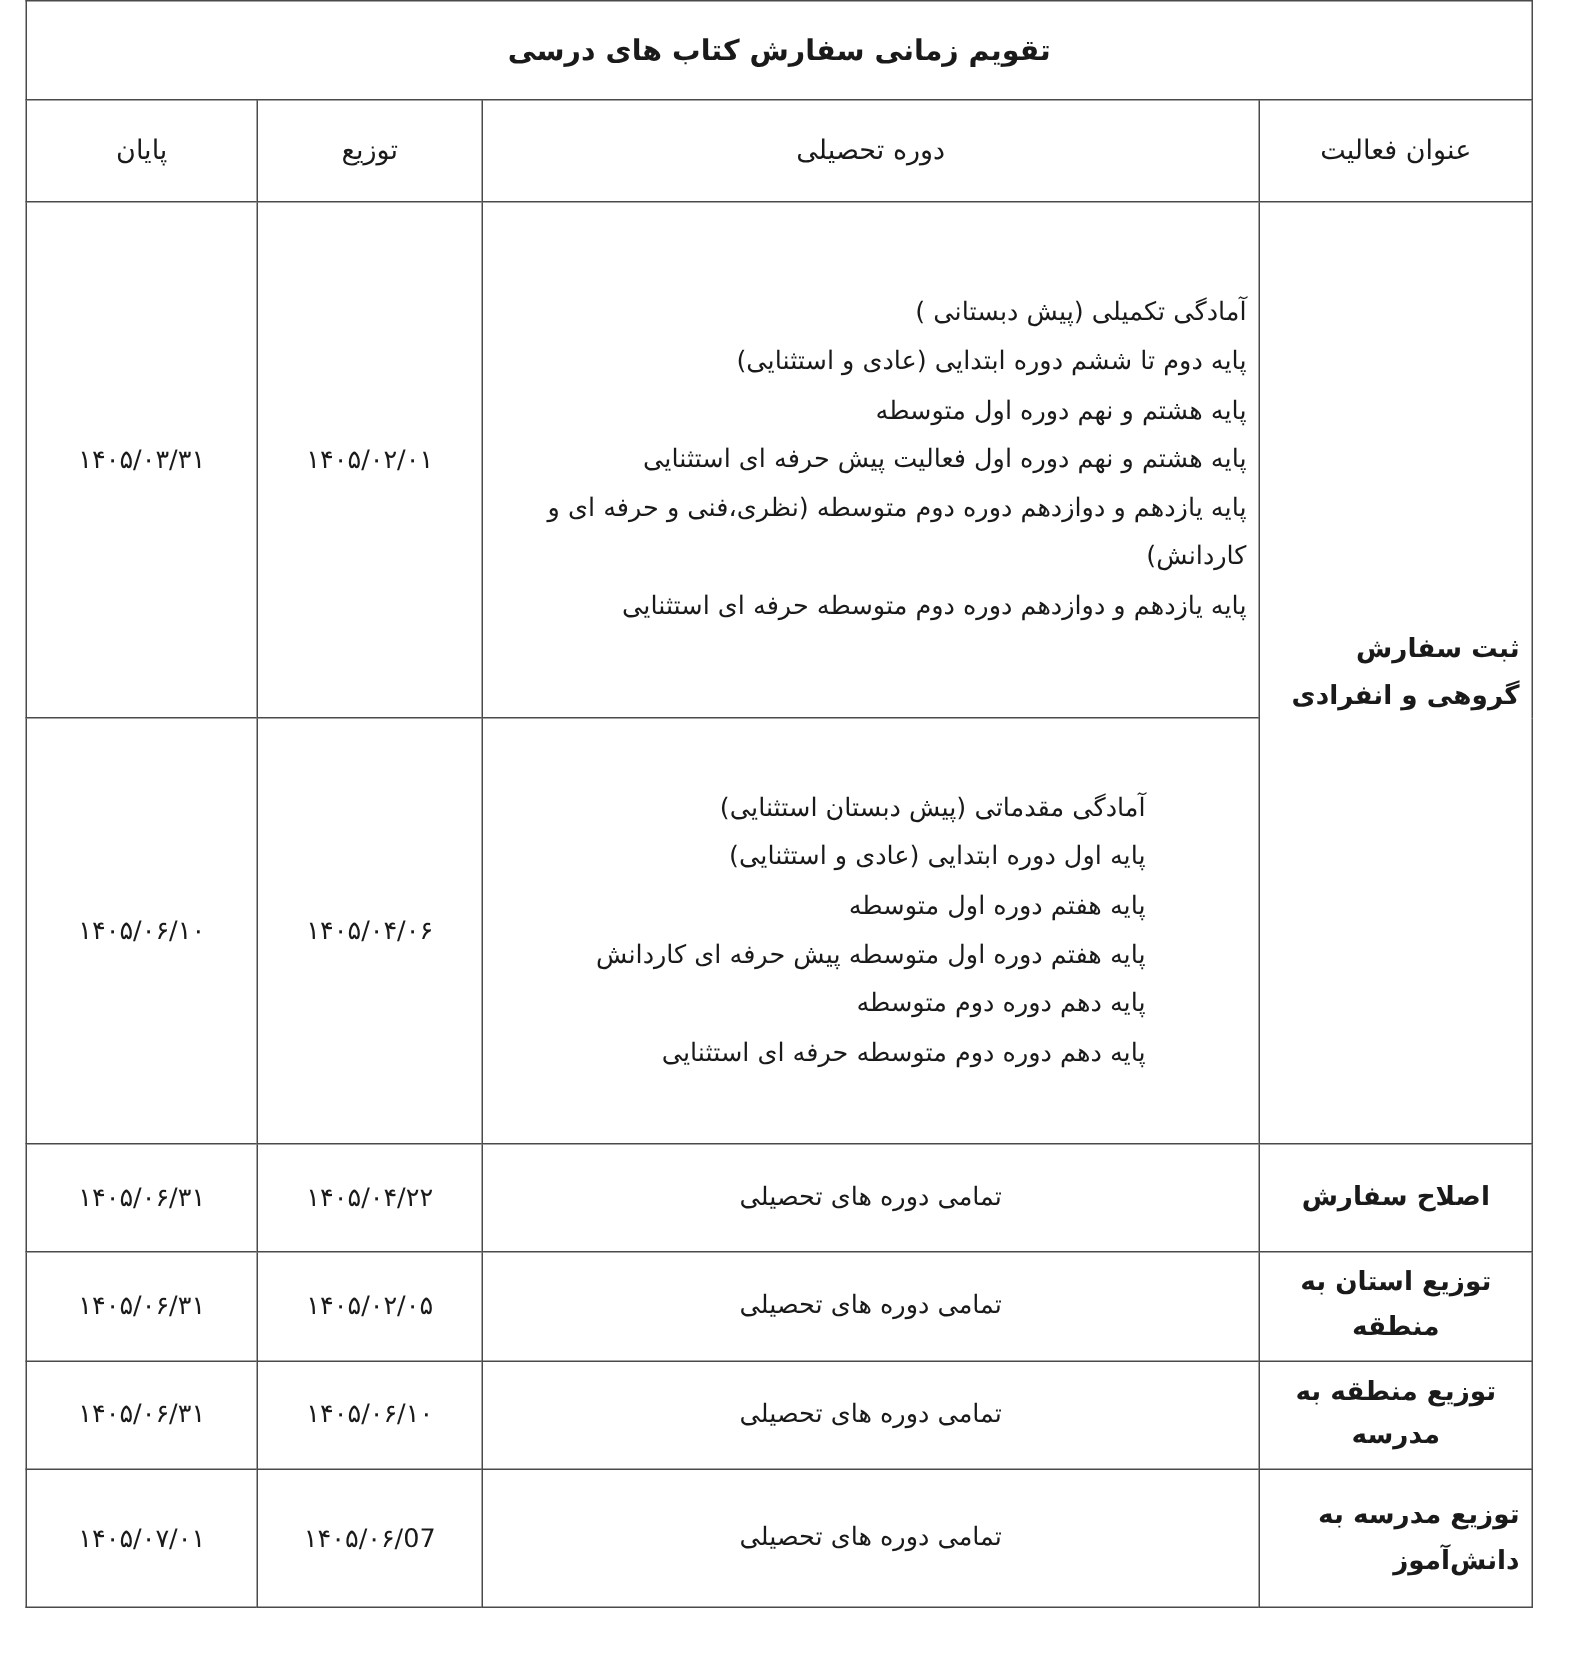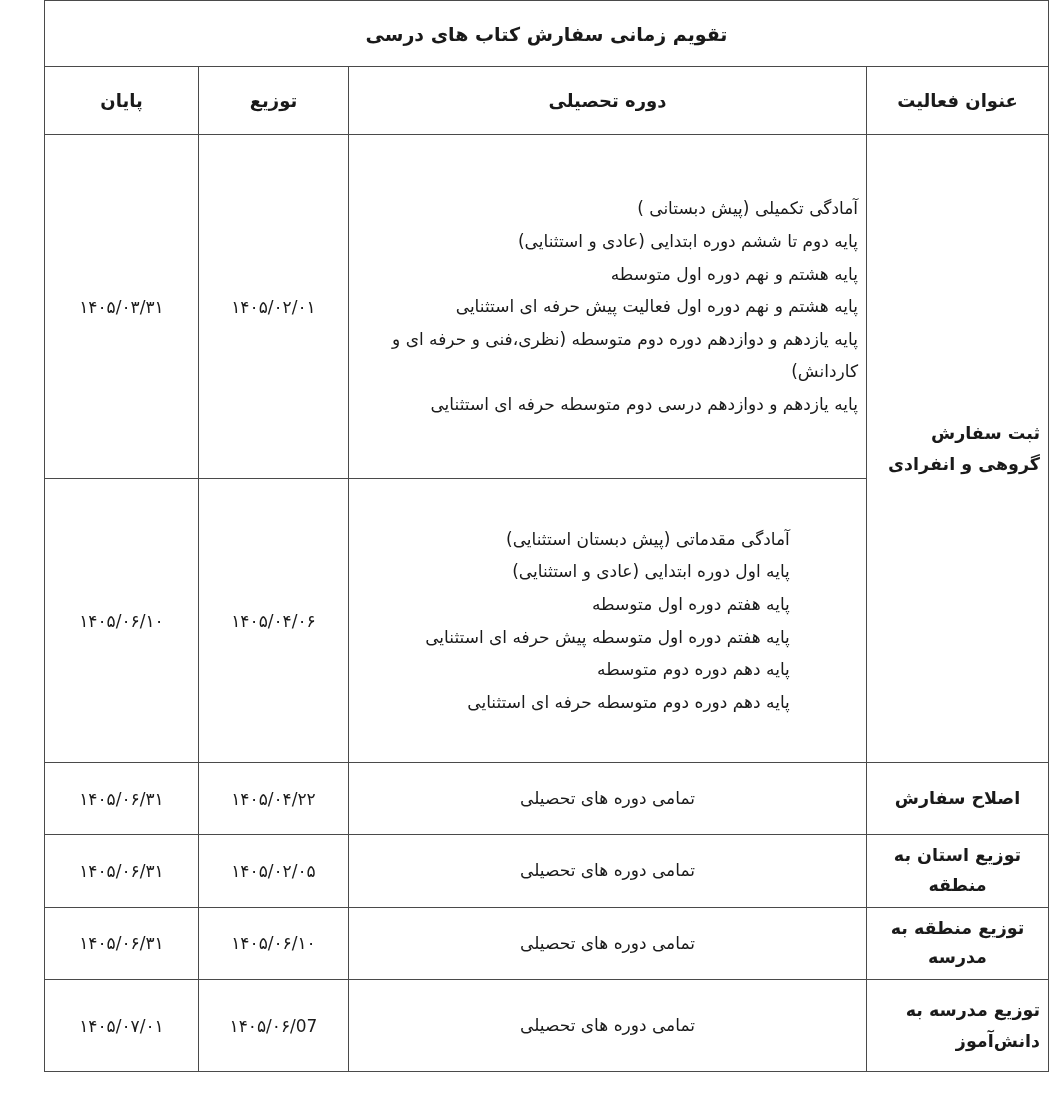--- a/index.html
+++ b/index.html
@@ -12,21 +12,21 @@
     height: 1114px;
     font-family: "DejaVu Sans", "Liberation Sans", sans-serif;
     color: #1a1a1a;
     direction: rtl;
   }
   .page {
     width: 1062px;
     height: 962px;
     position: relative;
     box-sizing: border-box;
-    padding: 0 13px 0 28px;
+    padding: 0 40px 0 28px;
   }
   table.calendar {
     width: 1004px;
     border-collapse: collapse;
     table-layout: fixed;
     margin: 0;
   }
   table.calendar td,
   table.calendar th {
     border: 1px solid #4a4a4a;
@@ -42,21 +42,21 @@
 
   .title-cell {
     text-align: center;
     font-weight: bold;
     font-size: 19px;
     height: 66px;
     letter-spacing: 0;
   }
   .head-cell {
     text-align: center;
-    font-weight: bold;
+    font-weight: normal;
     font-size: 18px;
     height: 68px;
   }
   .activity-cell {
     text-align: center;
     font-weight: bold;
     font-size: 17.5px;
     line-height: 1.7;
   }
   .period-cell {
@@ -114,34 +114,34 @@
 
       <tr class="row-tall-1">
         <td class="activity-cell two-line-activity" rowspan="2">ثبت سفارش گروهی و انفرادی</td>
         <td class="period-cell">
           <span class="lines">
             <span class="line">آمادگی تکمیلی (پیش دبستانی )</span>
             <span class="line">پایه دوم تا ششم دوره ابتدایی (عادی و استثنایی)</span>
             <span class="line">پایه هشتم و نهم دوره اول متوسطه</span>
             <span class="line">پایه هشتم و نهم دوره اول فعالیت پیش حرفه ای استثنایی</span>
             <span class="line">پایه یازدهم و دوازدهم دوره دوم متوسطه (نظری،فنی و حرفه ای و کاردانش)</span>
-            <span class="line">پایه یازدهم و دوازدهم درسی دوم متوسطه حرفه ای استثنایی</span>
+            <span class="line">پایه یازدهم و دوازدهم دوره دوم متوسطه حرفه ای استثنایی</span>
           </span>
         </td>
         <td class="date-cell">۱۴۰۵/۰۲/۰۱</td>
         <td class="date-cell">۱۴۰۵/۰۳/۳۱</td>
       </tr>
 
       <tr class="row-tall-2">
         <td class="period-cell">
           <span class="lines">
             <span class="line">آمادگی مقدماتی (پیش دبستان استثنایی)</span>
             <span class="line">پایه اول دوره ابتدایی (عادی و استثنایی)</span>
             <span class="line">پایه هفتم دوره اول متوسطه</span>
-            <span class="line">پایه هفتم دوره اول متوسطه پیش حرفه ای استثنایی</span>
+            <span class="line">پایه هفتم دوره اول متوسطه پیش حرفه ای کاردانش</span>
             <span class="line">پایه دهم دوره دوم متوسطه</span>
             <span class="line">پایه دهم دوره دوم متوسطه حرفه ای استثنایی</span>
           </span>
         </td>
         <td class="date-cell">۱۴۰۵/۰۴/۰۶</td>
         <td class="date-cell">۱۴۰۵/۰۶/۱۰</td>
       </tr>
 
       <tr class="row-short">
         <td class="activity-cell">اصلاح سفارش</td>

